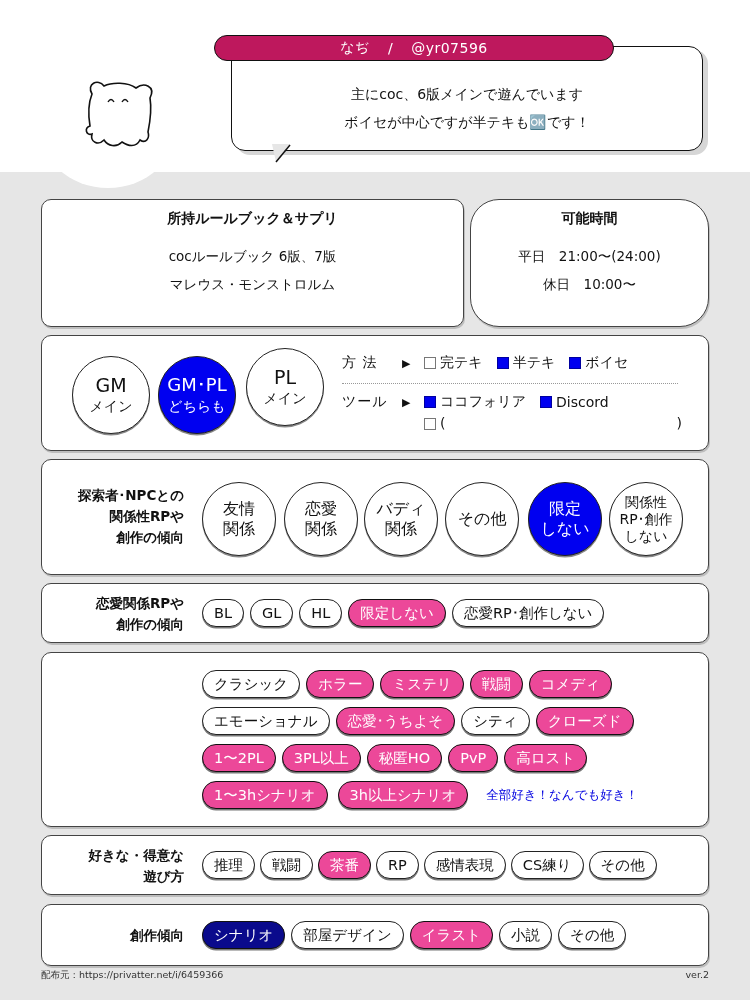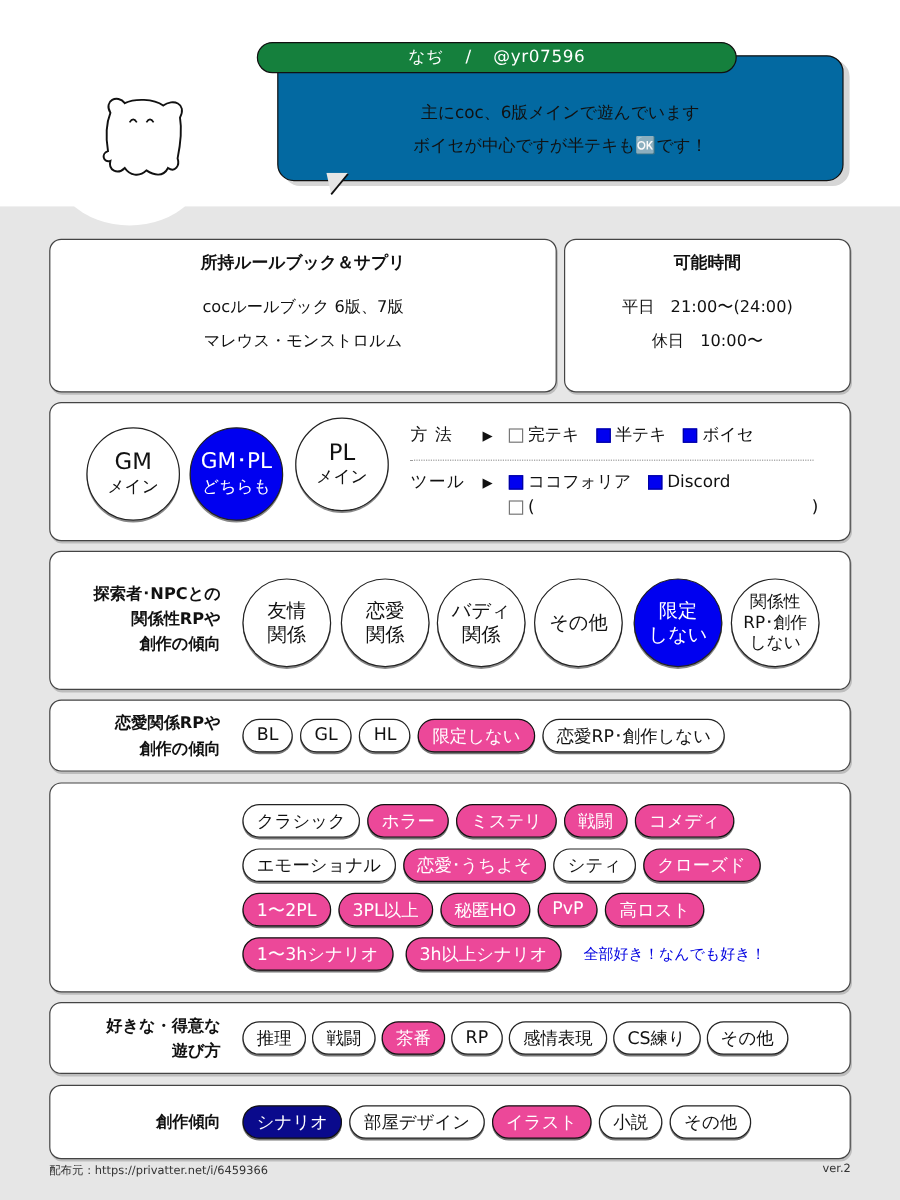--- a/index.html
+++ b/index.html
@@ -16,32 +16,32 @@
   }
   .ghost-circle {
     position: absolute; left: 38px; top: 60px; width: 140px; height: 128px;
     background: #fff; border-radius: 50%;
   }
   .ghost {
     position: absolute; left: 78px; top: 74px; width: 84px; height: 84px;
   }
   .name-bar {
     position: absolute; left: 214px; top: 35px; width: 400px; height: 26px;
-    background: #15803d; border: 1.5px solid #111; border-radius: 13px;
+    background: #be185d; border: 1.5px solid #111; border-radius: 13px;
     color: #fff; font-size: 14px; display: flex; align-items: center; justify-content: center;
     z-index: 3; letter-spacing: 0.5px;
   }
   .name-bar .sep { margin: 0 18px; }
   .bubble-shadow {
     position: absolute; left: 236px; top: 50px; width: 472px; height: 105px;
     background: #d6d6d6; border-radius: 14px;
   }
   .bubble {
     position: absolute; left: 231px; top: 46px; width: 472px; height: 105px;
-    background: #0369a1; border: 1.5px solid #111; border-radius: 14px; z-index: 2;
+    background: #ffffff; border: 1.5px solid #111; border-radius: 14px; z-index: 2;
     display: flex; flex-direction: column; align-items: center; justify-content: center;
     padding-top: 18px; font-size: 14px; line-height: 28px;
   }
   .bubble-tail {
     position: absolute; left: 268px; top: 144px; width: 30px; height: 20px; z-index: 4;
   }
   .card {
     position: absolute; background: #fff; border: 1.5px solid #444; border-radius: 10px;
     box-shadow: 1px 2px 0 #bdbdbd;
   }
@@ -103,21 +103,21 @@
 </div>
 
 <div class="card" style="left:41px;top:199px;width:423px;height:128px;">
   <div class="card-title" style="margin-top:10px;">所持ルールブック＆サプリ</div>
   <div class="card-lines" style="margin-top:14px;">
     <div>cocルールブック 6版、7版</div>
     <div>マレウス・モンストロルム</div>
   </div>
 </div>
 
-<div class="card" style="left:470px;top:199px;width:239px;height:128px;">
+<div class="card" style="left:470px;top:199px;width:239px;height:128px;border-radius:29px;">
   <div class="card-title" style="margin-top:10px;">可能時間</div>
   <div class="card-lines" style="margin-top:14px;">
     <div>平日　21:00〜(24:00)</div>
     <div>休日　10:00〜</div>
   </div>
 </div>
 
 <div class="card" style="left:41px;top:335px;width:668px;height:116px;">
   <div class="circle" style="left:30px;top:20px;width:78px;height:78px;">
     <span style="font-size:19px;line-height:22px;">GM</span>

